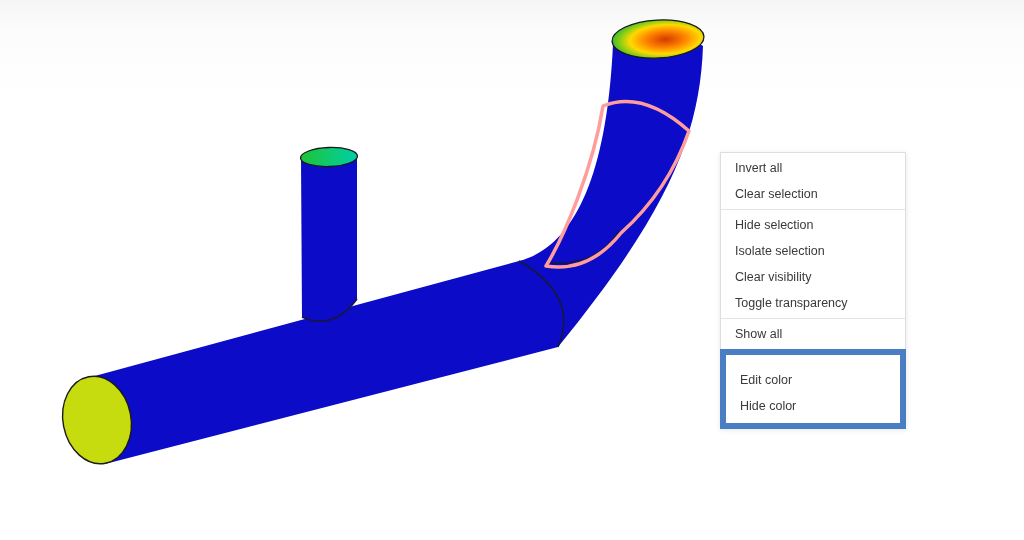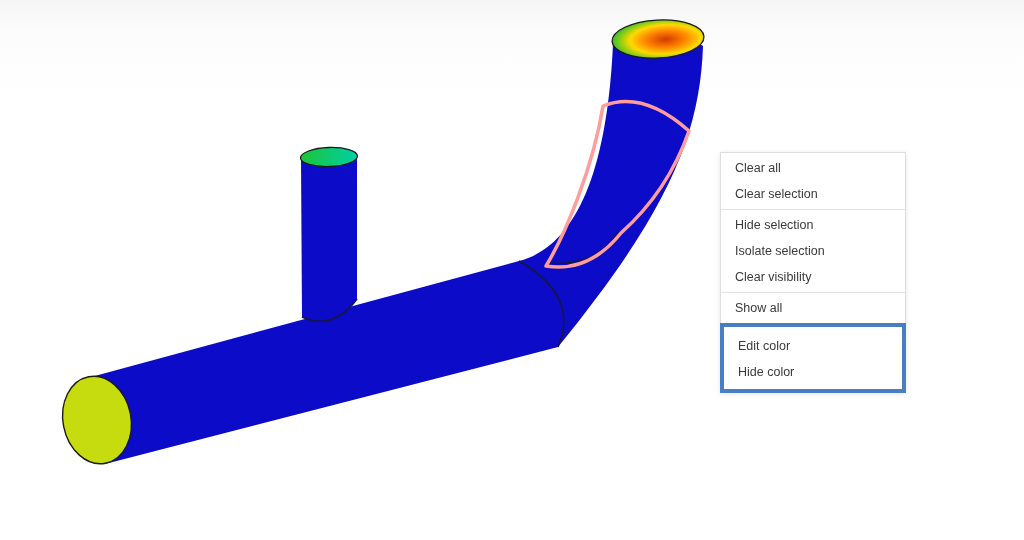--- a/index.html
+++ b/index.html
@@ -42,23 +42,23 @@
     border-top: 1px solid #e4e4e4;
   }
   .menu-item {
     height: 26px;
     line-height: 26px;
     padding-left: 14px;
     white-space: nowrap;
     cursor: pointer;
   }
   .menu-group.highlighted {
-    border: 4px solid #8b5cf6;
+    border: 6px solid #8b5cf6;
     margin: 0 -1px -1px -1px;
-    padding: 6px 0 4px 0;
+    padding: 12px 0 4px 0;
   }
 </style>
 </head>
 <body>
 
 <div class="stage">
 
   <div class="viewport">
     <svg width="1024" height="540" viewBox="0 0 1024 540" xmlns="http://www.w3.org/2000/svg">
       <defs>
@@ -108,28 +108,29 @@
                Q 668 191 621 233
                Q 589 273 546 266
                C 565 235 593 168 603 106
                Z" stroke="#ff9d9d"></path>
     </svg>
   </div>
 
   <div class="context-menu">
 
     <div class="menu-group">
-      <div class="menu-item">Clear all</div>
+      <div class="menu-item">Invert all</div>
       <div class="menu-item">Clear selection</div>
     </div>
 
     <div class="menu-group">
       <div class="menu-item">Hide selection</div>
       <div class="menu-item">Isolate selection</div>
       <div class="menu-item">Clear visibility</div>
+      <div class="menu-item">Toggle transparency</div>
     </div>
 
     <div class="menu-group">
       <div class="menu-item">Show all</div>
     </div>
 
     <div class="menu-group highlighted" style="border-color: rgb(74, 126, 194);">
       <div class="menu-item">Edit color</div>
       <div class="menu-item">Hide color</div>
     </div>

